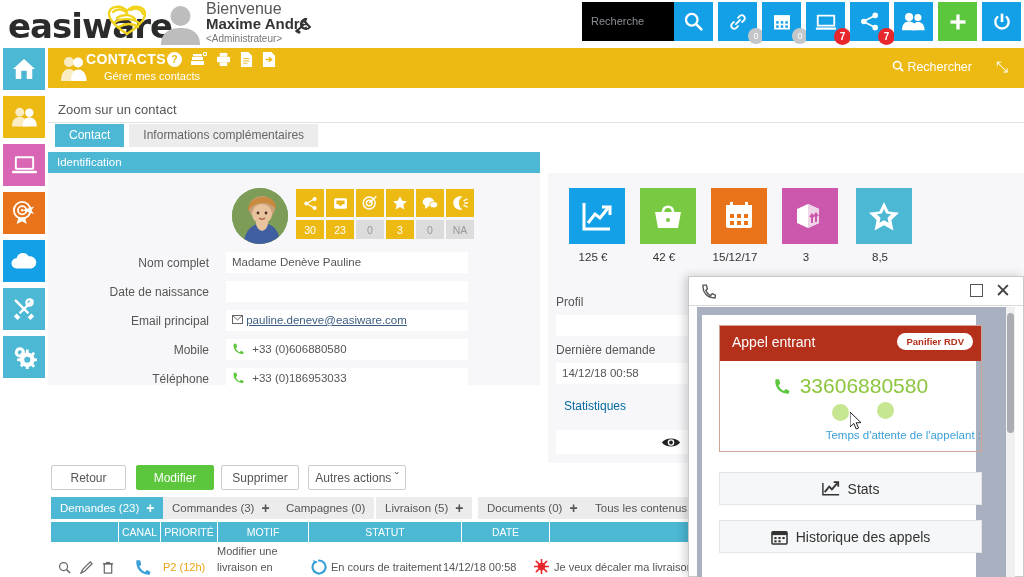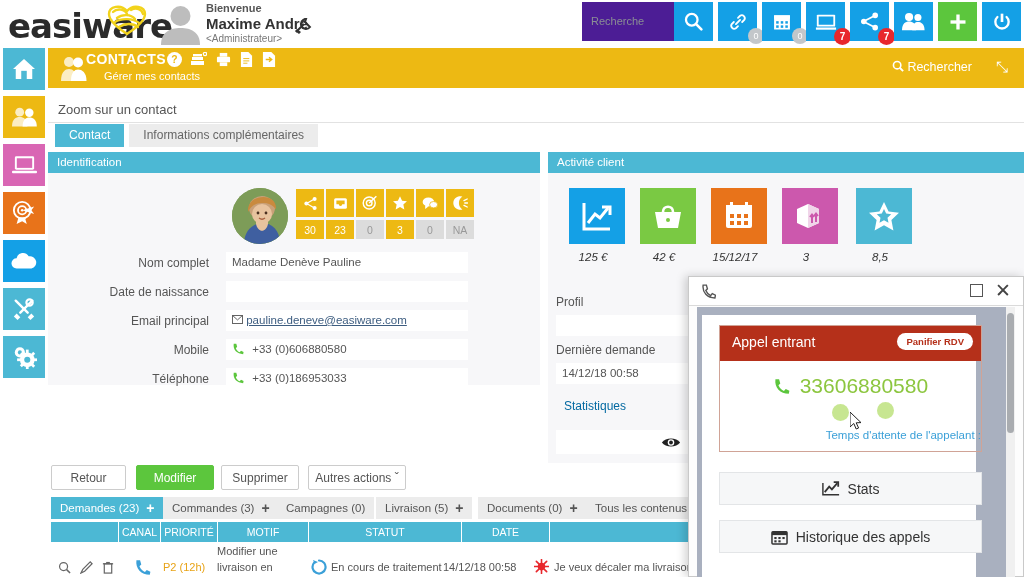--- a/index.html
+++ b/index.html
@@ -7,27 +7,27 @@
     font-family:"Liberation Sans", sans-serif; font-size:13px; color:#444; }
   #root { position:relative; width:1024px; height:577px; overflow:hidden; }
 
   
   .topbar { position:absolute; left:0; top:0; width:1024px; height:48px; background:#fff; }
   .logo { position:absolute; left:8px; top:6px; font-size:34px; font-weight:bold;
      letter-spacing:-1px; color:#2b2b2b; font-family:"DejaVu Sans", sans-serif; }
   .heart { position:absolute; left:105px; top:2px; width:54px; height:34px; }
   .avatar-head { position:absolute; left:158px; top:3px; width:45px; height:42px; }
   .welcome { position:absolute; left:206px; top:1px; line-height:15px; }
-  .welcome .w1 { font-size:11px; color:#555;font-weight:bold; }
+  .welcome .w1 { font-size:16px; color:#555; }
   .welcome .w2 { font-size:15px; font-weight:bold; color:#333; }
   .welcome .w3 { font-size:10px; color:#777; }
   .wrench-top { position:absolute; left:294px; top:17px; width:18px; height:18px; }
 
   .searchbox { position:absolute; left:582px; top:2px; width:92px; height:39px;
-     background:#4c1d95; color:#8b8f94; font-size:11px; padding:13px 0 0 9px; }
+     background:#000000; color:#8b8f94; font-size:11px; padding:13px 0 0 9px; }
   .tbtn { position:absolute; top:2px; width:39px; height:39px; background:#14a0e6;
      display:flex; align-items:center; justify-content:center; cursor:pointer; }
   .tbtn svg { fill:#fff; }
   .tbtn.green { background:#5cc63d; }
   .badge-g { position:absolute; right:-7px; bottom:-3px; width:16px; height:16px;
      border-radius:50%; background:#c3c7ca; color:#fff; font-size:9px;
      display:flex; align-items:center; justify-content:center; }
   .badge-r { position:absolute; right:-6px; bottom:-4px; width:17px; height:17px;
      border-radius:50%; background:#e8272c; color:#fff; font-size:10px; font-weight:bold;
      display:flex; align-items:center; justify-content:center; }
@@ -74,21 +74,21 @@
      color:#fff; display:flex; align-items:center; justify-content:center; }
   .socn.on { background:#edb913; }
   .socn.off { background:#dcdcdc; color:#999; }
 
   .frow-lab { position:absolute; width:145px; text-align:right; font-size:12px; color:#555; }
   .frow-val { position:absolute; left:226px; width:242px; height:21px; background:#fff;
      font-size:11.5px; color:#555; padding:4px 0 0 6px; }
   .frow-val a { color:#3d5d80; text-decoration:underline; }
 
   
-  .act { position:absolute; width:48px;font-style:italic; }
+  .act { position:absolute; width:48px; }
   .act .sq { width:56px; height:56px; display:flex; align-items:center; justify-content:center; }
   .act .sq svg { fill:#fff; }
   .act .cap { text-align:center; font-size:11.5px; color:#333; margin-top:7px; }
 
   .rlab { position:absolute; font-size:12px; color:#555; }
   .rval { position:absolute; height:21px; background:#fff; font-size:11.5px;
      color:#555; padding:4px 6px 0 6px; }
 
   
   .btn { position:absolute; height:25px; border:1px solid #ccc; background:#fff;
@@ -461,21 +461,20 @@
   </div>
 
   <div class="frow-lab" style="left:64px;top:372px">Téléphone</div>
   <div class="frow-val" style="top:368px">
     <svg width="12" height="12" viewBox="0 0 14 14" style="vertical-align:-2px">
       <path d="M2 1 L5 1 L6 4.5 L4.5 6 C5.5 8.5 7 9.8 9 10.8 L10.5 9 L13.5 10.5 L13 13 C6 13 1 8 2 1 Z" fill="#5cc63d"></path>
       </svg>
     <span style="margin-left:5px">+33 (0)186953033</span>
   </div>
 
-  <div class="panel-hdr" style="left:548px;top:152px;width:476px">Activité client</div>
   <div class="panel-body" style="left:548px;top:173px;width:476px;height:290px"></div>
 
   <div class="act" style="left:569px;top:188px">
     <div class="sq" style="background:#14a0e6">
       <svg width="34" height="34" viewBox="0 0 34 34">
         <path d="M4 4 v26 h26" stroke="#fff" stroke-width="3" fill="none"></path>
         <path d="M8 24 L15 15 L20 19 L28 9" stroke="#fff" stroke-width="3" fill="none"></path>
         <path d="M22 8 h8 v8" stroke="#fff" stroke-width="3" fill="none"></path>
         </svg>
       </div>

